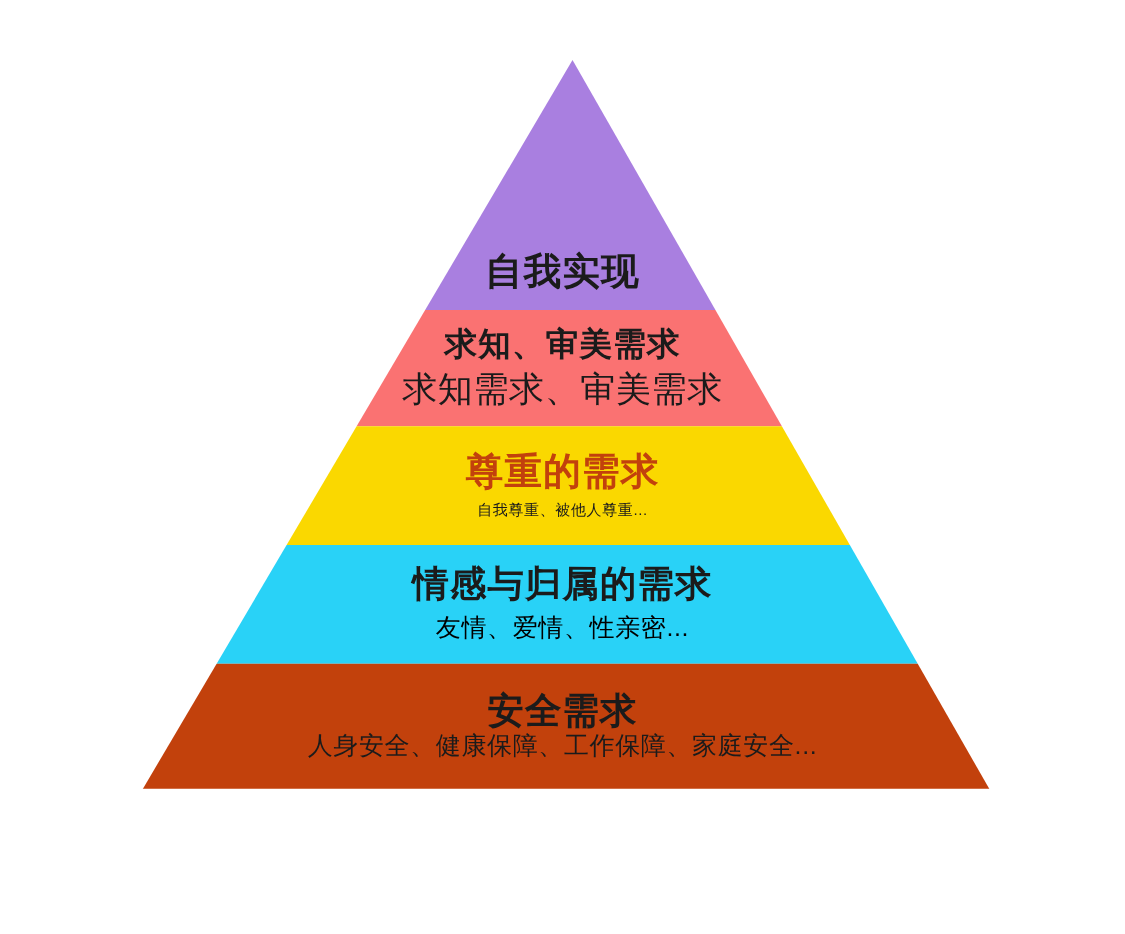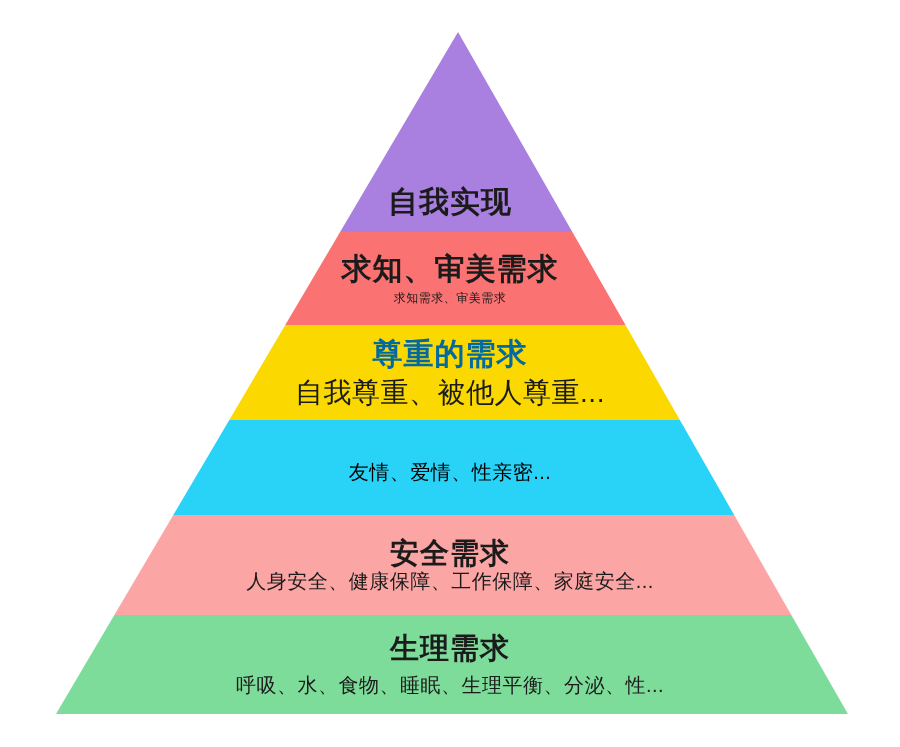--- a/index.html
+++ b/index.html
@@ -17,21 +17,21 @@
   #pyramid-figure {
     position: relative;
     width: 900px;
     height: 747px;
   }
 
   
   #pyramid {
     position: absolute;
     left: 0;
-    top: 32px;
+    top: 48px;
     width: 900px;
     height: 682px;
     -webkit-clip-path: polygon(50.89% 0%, 94.22% 100%, 6.22% 100%);
     clip-path: polygon(50.89% 0%, 94.22% 100%, 6.22% 100%);
   }
 
   .tier {
     position: absolute;
     left: 0;
     width: 100%;
@@ -61,25 +61,25 @@
   
   #tier-self-actualization { top: 0px;   height: 200px; justify-content: flex-end; padding-bottom: 14px; }
   #tier-cognitive-aesthetic { top: 200px; height: 93px;  }
   #tier-esteem             { top: 293px; height: 95px;  }
   #tier-love-belonging     { top: 388px; height: 95px;  }
   #tier-safety             { top: 483px; height: 100px; }
   #tier-physiological      { top: 583px; height: 99px;  }
 
   #tier-self-actualization .tier-title { font-size: 30px; }
 
-  #tier-cognitive-aesthetic .tier-title { font-size: 30px; }
-  #tier-cognitive-aesthetic .tier-subtitle { font-size: 12px; margin-top: 7px; }
+  #tier-cognitive-aesthetic .tier-title { font-size: 26px; }
+  #tier-cognitive-aesthetic .tier-subtitle { font-size: 28px; margin-top: 7px; }
 
   #tier-esteem .tier-title { font-size: 30px; }
-  #tier-esteem .tier-subtitle { font-size: 28px; margin-top: 8px; }
+  #tier-esteem .tier-subtitle { font-size: 12px; margin-top: 8px; }
 
   #tier-love-belonging .tier-title { font-size: 29px; }
   #tier-love-belonging .tier-subtitle { font-size: 20px; margin-top: 8px; }
 
   #tier-safety .tier-title { font-size: 29px; }
   #tier-safety .tier-subtitle { font-size: 20px; }
 
   #tier-physiological .tier-title { font-size: 29px; }
   #tier-physiological .tier-subtitle { font-size: 20px; margin-top: 10px; }
 </style>
@@ -92,32 +92,29 @@
     <div class="tier" id="tier-self-actualization" style="background-color: rgb(169, 127, 224);">
       <div class="tier-title" style="color: rgb(27, 27, 27);">自我实现</div>
     </div>
 
     <div class="tier" id="tier-cognitive-aesthetic" style="background-color: rgb(250, 114, 114);">
       <div class="tier-title" style="color: rgb(27, 27, 27);">求知、审美需求</div>
       <div class="tier-subtitle" style="color: rgb(27, 27, 27);">求知需求、审美需求</div>
     </div>
 
     <div class="tier" id="tier-esteem" style="background-color: rgb(250, 216, 0);">
-      <div class="tier-title" style="color: #0369a1;">尊重的需求</div>
+      <div class="tier-title" style="color: #c2410c;">尊重的需求</div>
       <div class="tier-subtitle" style="color: rgb(27, 27, 27);">自我尊重、被他人尊重...</div>
     </div>
 
     <div class="tier" id="tier-love-belonging" style="background-color: rgb(41, 210, 247);">
+      <div class="tier-title" style="color: rgb(27, 27, 27);">情感与归属的需求</div>
       <div class="tier-subtitle" style="color: #000000;">友情、爱情、性亲密...</div>
     </div>
 
-    <div class="tier" id="tier-safety" style="background-color: #fca5a5;">
+    <div class="tier" id="tier-safety" style="background-color: #c2410c;">
       <div class="tier-title" style="color: rgb(27, 27, 27);">安全需求</div>
       <div class="tier-subtitle" style="color: rgb(27, 27, 27);">人身安全、健康保障、工作保障、家庭安全...</div>
     </div>
 
-    <div class="tier" id="tier-physiological" style="background-color: rgb(126, 220, 155);">
-      <div class="tier-title" style="color: rgb(27, 27, 27);">生理需求</div>
-      <div class="tier-subtitle" style="color: rgb(27, 27, 27);">呼吸、水、食物、睡眠、生理平衡、分泌、性...</div>
-    </div>
 
   </div>
 </div>
 
 </body></html>

